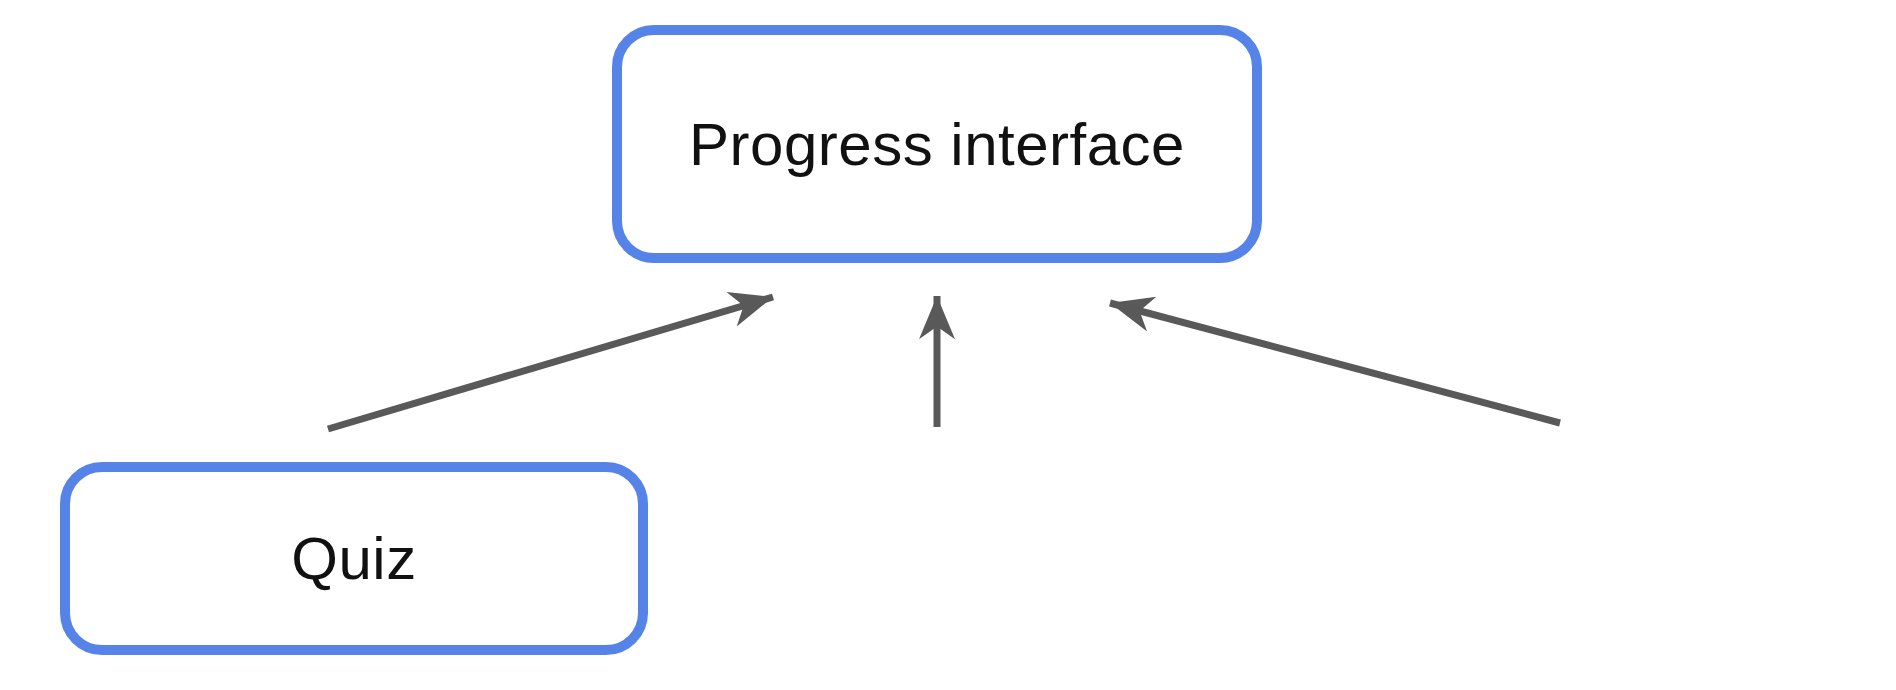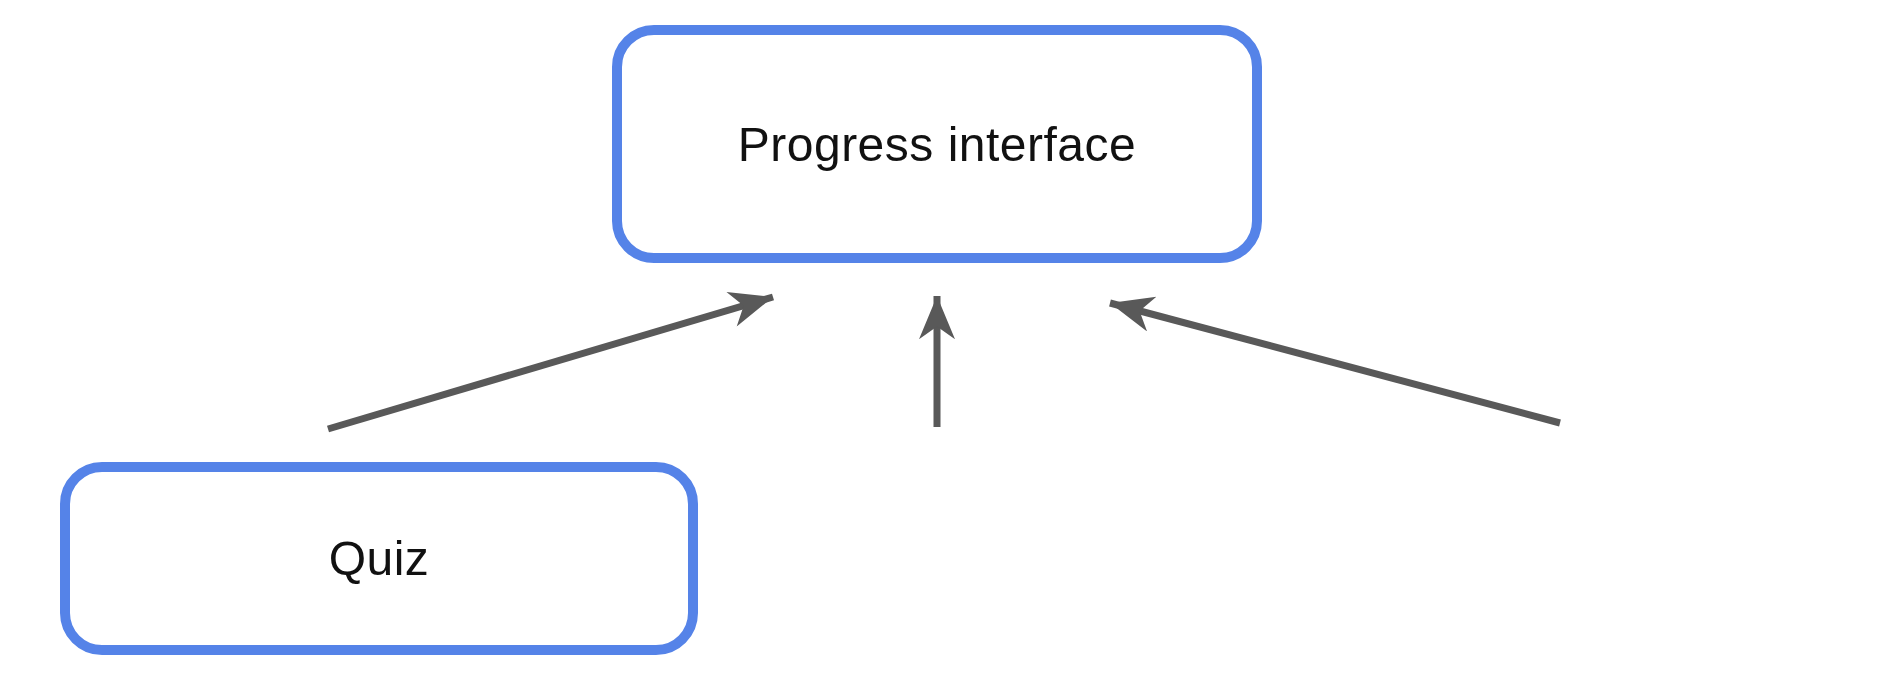--- a/index.html
+++ b/index.html
@@ -36,28 +36,28 @@
   .node {
     position: absolute;
     border: 10px solid var(--node-border);
     border-radius: 42px;
     background: var(--node-fill);
     display: flex;
     align-items: center;
     justify-content: center;
   }
   .node-label {
-    font-size: 48px;
+    font-size: 60px;
     font-weight: 500;
     color: var(--label-text);
     letter-spacing: 0.5px;
     white-space: nowrap;
   }
   .node-progress { left: 612px; top: 25px;  width: 650px; height: 238px; }
-  .node-quiz     { left: 60px;  top: 462px; width: 638px; height: 193px; }
+  .node-quiz     { left: 60px;  top: 462px; width: 588px; height: 193px; }
   .node-survey   { left: 668px; top: 462px; width: 530px; height: 193px; }
   .node-recipe   { left: 1268px;top: 462px; width: 538px; height: 193px; }
 </style>
 </head>
 <body>
 
 <div class="canvas">
 
   <svg class="edges" viewBox="0 0 1896 690" xmlns="http://www.w3.org/2000/svg" aria-hidden="true">
     <defs>

